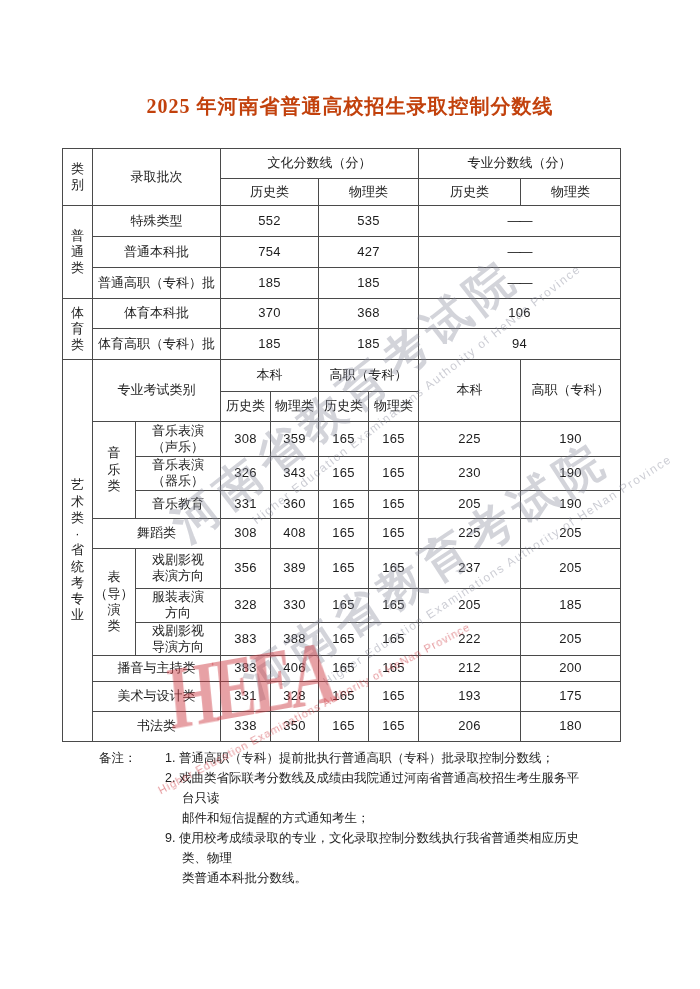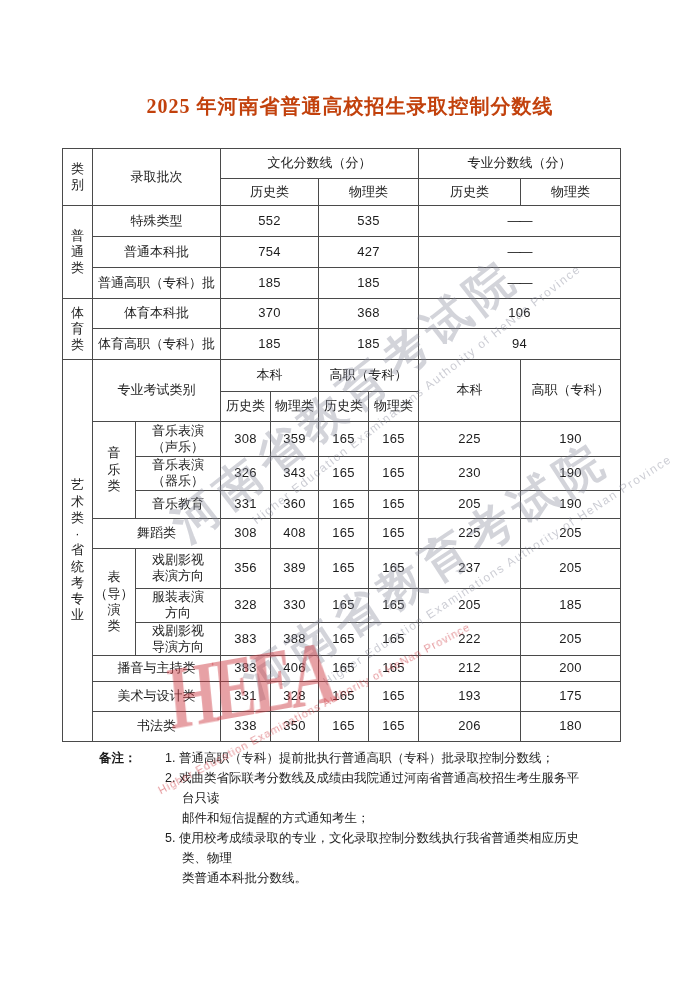--- a/index.html
+++ b/index.html
@@ -25,21 +25,21 @@
   }
   .vlabel { white-space:pre-line; line-height:1.45; font-size:13px; }
   .plabel { white-space:pre-line; font-size:12.5px; line-height:1.35; }
   .hcell  { font-size:13px;margin-left:14px; }
   .num    { font-size:13px; letter-spacing:0.3px; }
   .dash   { letter-spacing:-1px; }
   .notes {
     position:absolute; left:99px; top:748px; width:486px;
     font-size:12.5px; line-height:20px; color:#1c1c1c;
   }
-  .notes-label { position:absolute; left:0; top:0;font-weight:bold; }
+  .notes-label { position:absolute; left:0; top:0; }
   .note-list { margin-left:66px; }
   .note-item { white-space:pre-line; padding-left:17px; text-indent:-17px; }
   
   .wm { position:absolute; pointer-events:none; text-align:center; z-index:3; }
   .wm-cn { font-size:46px; letter-spacing:7px; white-space:nowrap;
            color:rgba(133,137,152,0.36); font-weight:bold; }
   .wm-en { font-size:12px; letter-spacing:1.6px; white-space:nowrap;
            color:rgba(133,137,152,0.42); margin-top:1px; margin-left:120px; }
   .wm1 { left:60px;  top:368px; width:580px; transform:rotate(-38deg); }
   .wm2 { left:140px; top:538px; width:580px; transform:rotate(-33deg); }
@@ -255,21 +255,21 @@
     </tr>
   </tbody>
     </table>
 
   <div class="notes">
     <span class="notes-label">备注：</span>
     <div class="note-list">
       <div class="note-item">1. 普通高职（专科）提前批执行普通高职（专科）批录取控制分数线；</div>
       <div class="note-item">2. 戏曲类省际联考分数线及成绩由我院通过河南省普通高校招生考生服务平台只读
 邮件和短信提醒的方式通知考生；</div>
-      <div class="note-item">5. 使用校考成绩录取的专业，文化录取控制分数线执行我省普通类相应历史类、物理
+      <div class="note-item">9. 使用校考成绩录取的专业，文化录取控制分数线执行我省普通类相应历史类、物理
 类普通本科批分数线。</div>
     </div>
   </div>
 
   <div class="wm wm1">
     <div class="wm-cn">河南省教育考试院</div>
     <div class="wm-en">Higher Education Examinations Authority of HeNan Province</div>
   </div>
   <div class="wm wm2">
     <div class="wm-cn">河南省教育考试院</div>

